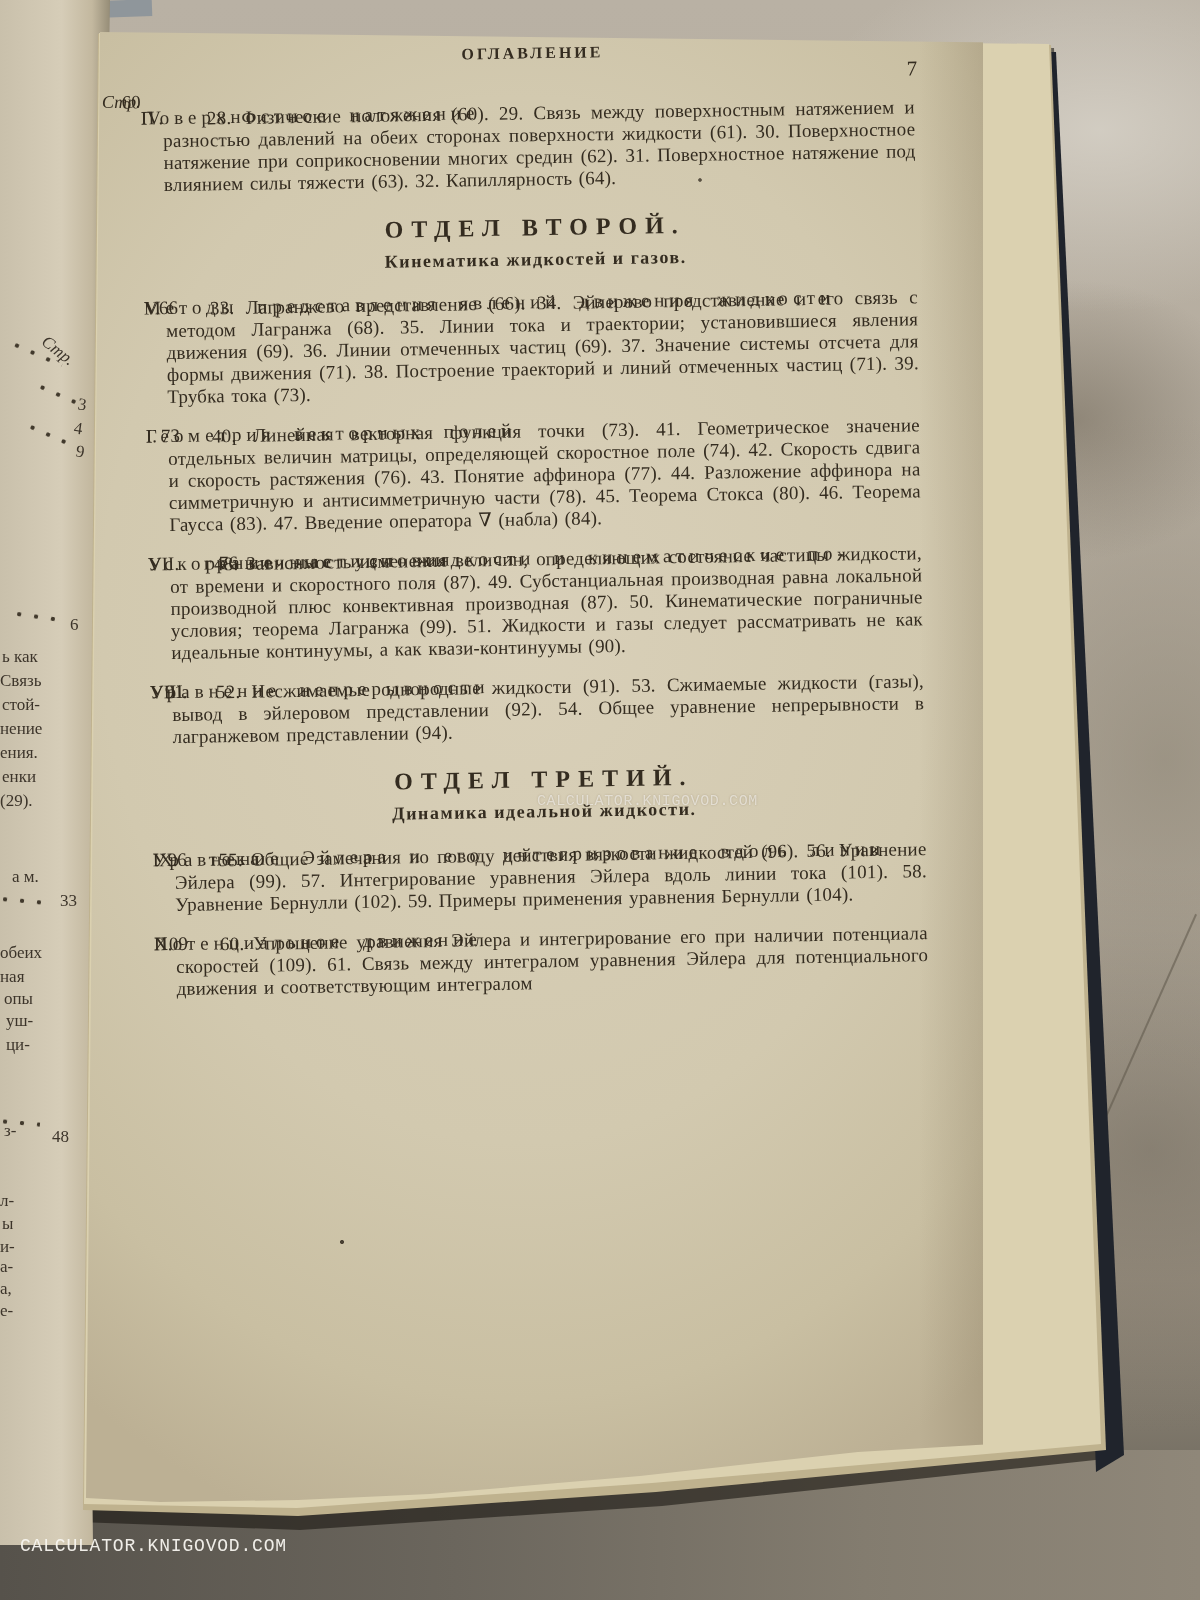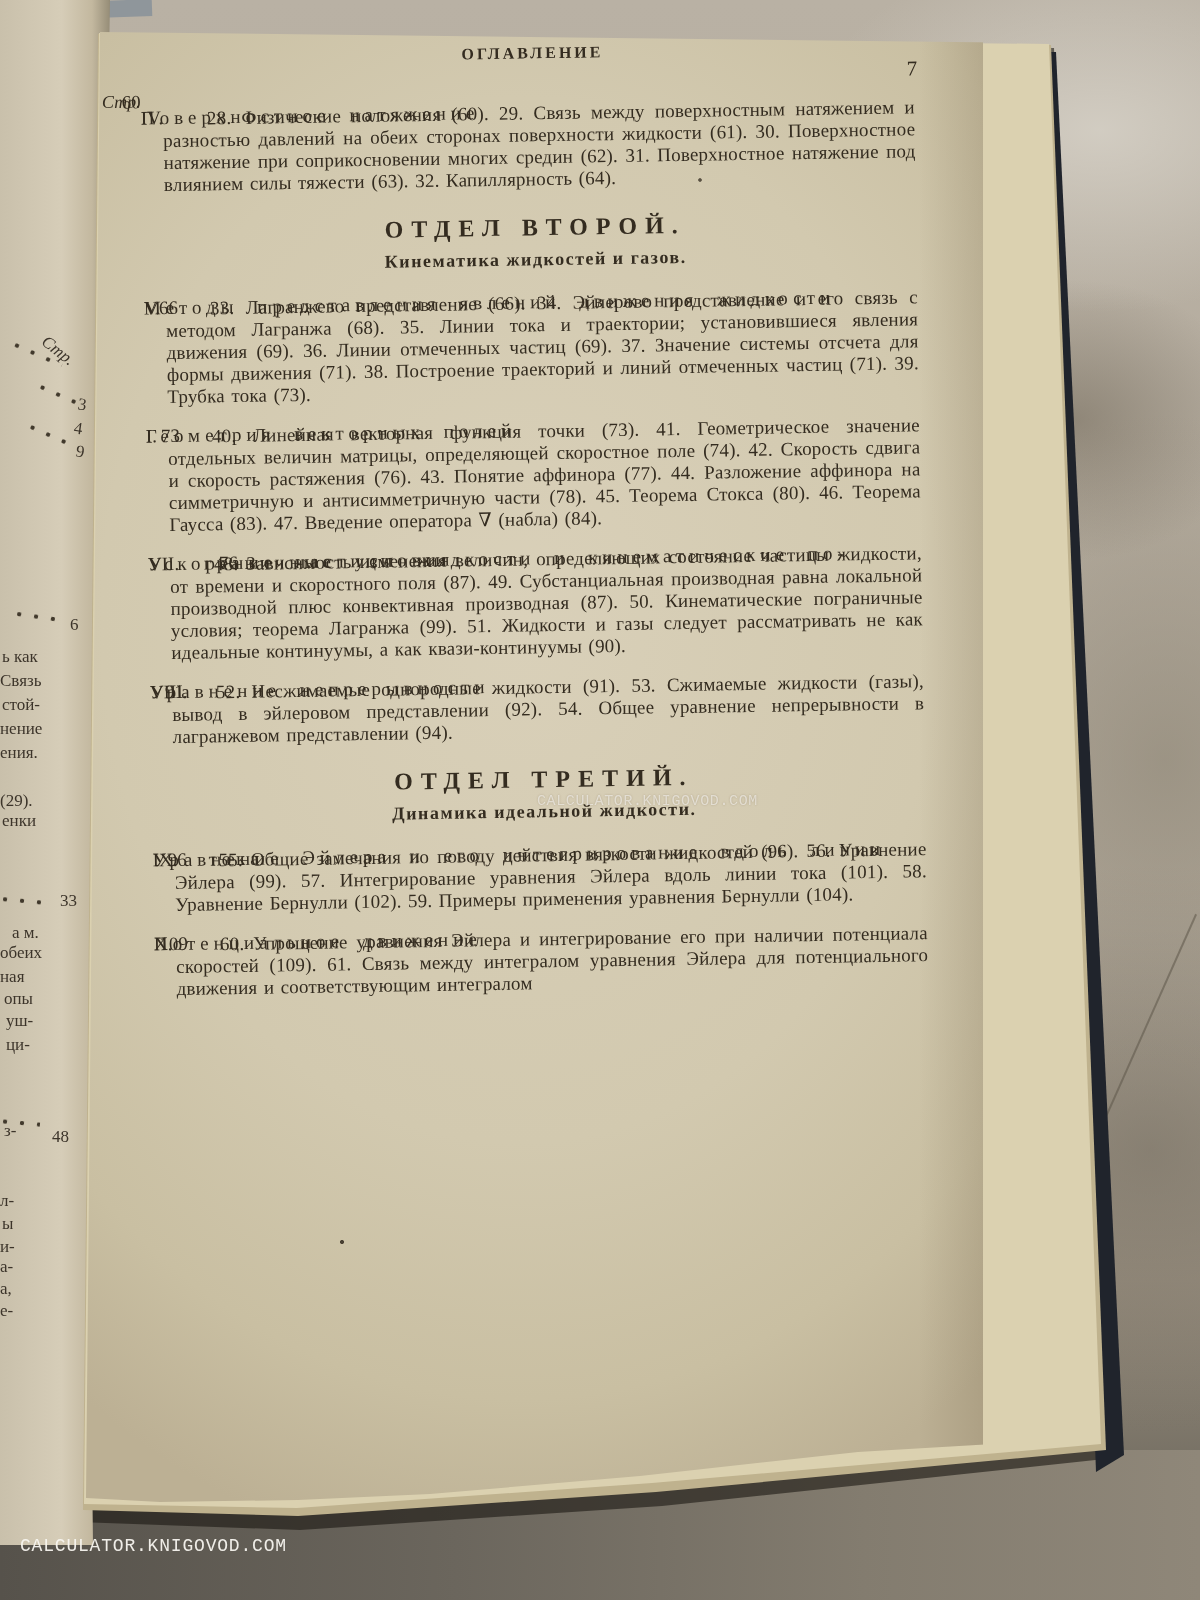--- a/index.html
+++ b/index.html
@@ -81,23 +81,23 @@
     <span class="frag it" style="left:40px;top:342px;transform:rotate(38deg);">Стр.</span>
     <span class="frag" style="left:78px;top:396px;transform:rotate(8deg);">3</span>
     <span class="frag" style="left:74px;top:420px;transform:rotate(8deg);">4</span>
     <span class="frag" style="left:76px;top:443px;transform:rotate(8deg);">9</span>
     <span class="frag" style="left:70px;top:616px;">6</span>
     <span class="frag" style="left:2px;top:648px;">ь как</span>
     <span class="frag" style="left:0;top:672px;text-align:center;">Связь</span>
     <span class="frag" style="left:2px;top:696px;">стой-</span>
     <span class="frag" style="left:0;top:720px;">нение</span>
     <span class="frag" style="left:0;top:744px;">ения.</span>
-    <span class="frag" style="left:2px;top:812px;">енки</span>
+    <span class="frag" style="left:2px;top:768px;">енки</span>
     <span class="frag" style="left:0;top:792px;">(29).</span>
-    <span class="frag" style="left:12px;top:924px;">а м.</span>
+    <span class="frag" style="left:12px;top:868px;">а м.</span>
     <span class="frag" style="left:60px;top:892px;">33</span>
     <span class="frag" style="left:0;top:944px;">обеих</span>
     <span class="frag" style="left:0;top:968px;">ная</span>
     <span class="frag" style="left:4px;top:990px;">опы</span>
     <span class="frag" style="left:6px;top:1012px;">уш-</span>
     <span class="frag" style="left:6px;top:1036px;">ци-</span>
     <span class="frag" style="left:4px;top:1122px;">з-</span>
     <span class="frag" style="left:52px;top:1128px;">48</span>
     <span class="frag" style="left:0;top:1192px;">л-</span>
     <span class="frag" style="left:2px;top:1215px;">ы</span>

